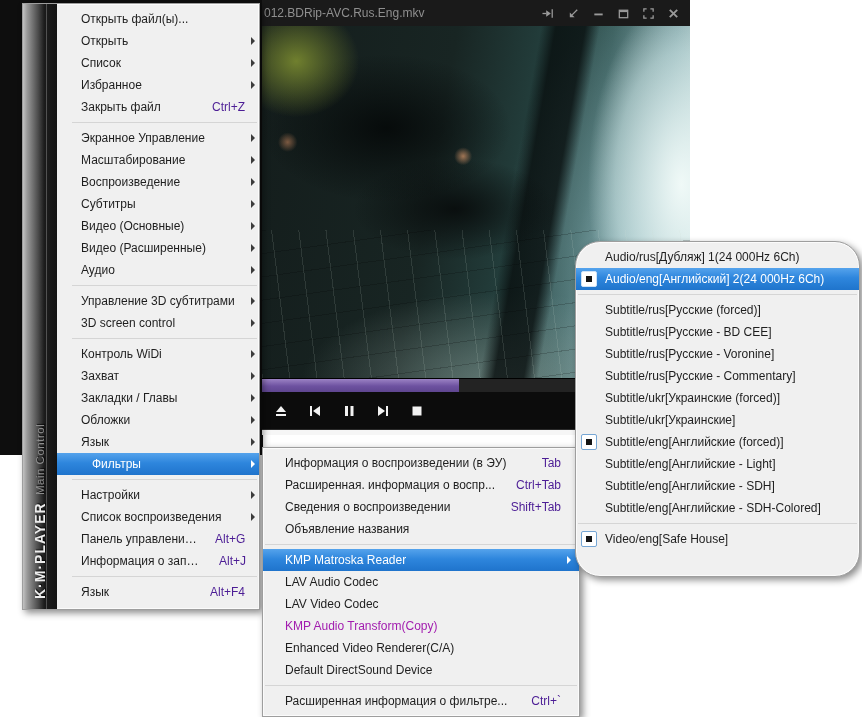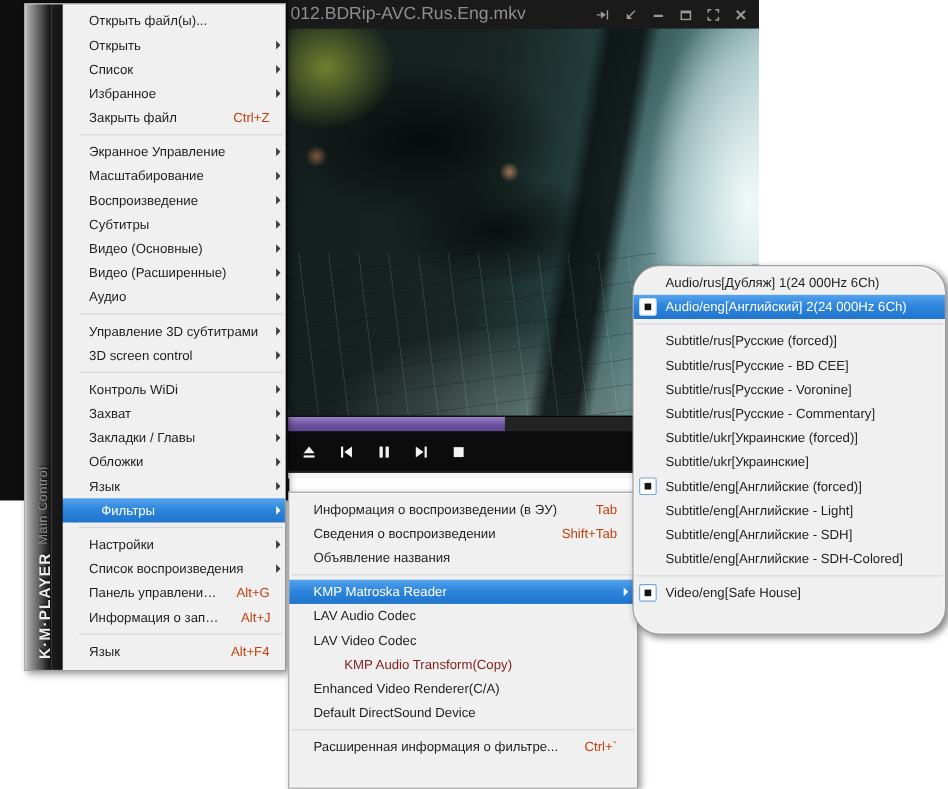--- a/index.html
+++ b/index.html
@@ -4,21 +4,21 @@
 <style>
   html,body{margin:0;padding:0;}
   body{font-family:"Liberation Sans",sans-serif;background:#fff;}
   #stage{position:relative;width:862px;height:717px;overflow:hidden;background:#fff;}
 
   
   .behind{position:absolute;left:0;top:0;width:263px;height:455px;background:#0e0e0e;z-index:0;}
 
   
   .vwin{position:absolute;left:262px;top:0;width:428px;height:434px;z-index:1;background:#111;}
-  .titlebar{height:26px;background:#1a1a1a;display:flex;align-items:center;color:#8f8f8f;font-size:16px;}
+  .titlebar{height:26px;background:#1a1a1a;display:flex;align-items:center;color:#8f8f8f;font-size:12px;}
   .title-text{padding-left:2px;white-space:nowrap;overflow:hidden;}
   .tb-btns{margin-left:auto;display:flex;align-items:center;gap:7px;padding-right:8px;}
   .tb-btn{width:18px;height:16px;display:flex;align-items:center;justify-content:center;cursor:default;}
   .tb-btn svg{width:13px;height:13px;stroke:#9a9a9a;fill:none;stroke-width:1.4;}
   .tb-btn svg .f{fill:#9a9a9a;stroke:none;}
 
   .vframe{position:relative;height:352px;overflow:hidden;background:
     radial-gradient(ellipse 90px 80px at 8% 10%, rgba(122,138,48,.9), rgba(122,138,48,0) 70%),
     radial-gradient(circle 12px at 47% 37%, rgba(168,122,88,.95), rgba(168,122,88,0) 75%),
     radial-gradient(circle 13px at 6% 33%, rgba(150,105,75,.8), rgba(150,105,75,0) 75%),
@@ -39,27 +39,27 @@
   .pc-btn svg{width:14px;height:14px;fill:#f2f2f2;}
   .winfoot{height:5px;background:#f6f6f6;border-top:1px solid #2a2a2a;}
 
   
   .menu{position:absolute;background:#f0f0f0;border:1px solid #9e9e9e;
         box-shadow:inset 0 0 0 1px #fbfbfb, 3px 3px 7px rgba(0,0,0,.45);
         font-size:12px;color:#1e1e1e;}
   .mitems{padding:4px 0;}
   .mi{display:flex;align-items:center;height:22px;padding:0 4px 0 10px;white-space:nowrap;cursor:default;}
   .mi .lbl{overflow:hidden;text-overflow:ellipsis;}
-  .mi .sc{margin-left:auto;padding-left:18px;color:#c2410c;}
+  .mi .sc{margin-left:auto;padding-left:18px;color:#4c1d95;}
   .mi .arr{width:10px;display:flex;justify-content:flex-end;align-items:center;margin-left:auto;}
   .mi.has-sc .arr{margin-left:0;}
   .arr i{display:block;width:0;height:0;border-left:4px solid #3c3c3c;border-top:4px solid transparent;border-bottom:4px solid transparent;}
   .mi.hl{background:linear-gradient(#55a3ec,#2e86dd 45%,#1f74cc);color:#fff;}
   .mi.hl .arr i{border-left-color:#fff;}
-  .mi.dis{color:#7f1d1d;margin-left:28px;}
+  .mi.dis{color:#a21caf;}
   .sep{height:1px;background:#d5d5d5;margin:4px 2px;}
 
   
   #main-menu{left:22px;top:3px;width:236px;height:605px;z-index:3;}
   #main-menu .mitems{margin-left:48px;}
   #main-menu .mi.hl{margin-left:-15px;padding-left:36px;}
   #main-menu .sep{margin-left:1px;}
   .brand-strip{position:absolute;left:0;top:0;bottom:0;width:34px;
     background:linear-gradient(90deg,#c2c2c2 0,#9a9a9a 12%,#4a4a4a 45%,#1d1d1d 62%,#181818 68%,#555 69%,#1b1b1b 71%,#141414 100%);}
   .vtext{position:absolute;left:0;top:0;width:34px;height:100%;writing-mode:vertical-rl;transform:rotate(180deg);
@@ -329,20 +329,25 @@
   </div>
 
   <div class="menu" id="filters-menu">
     <div class="mitems" id="filters-items">
         <div class="mi has-sc">
           <span class="lbl">Информация о воспроизведении (в ЭУ)</span>
           <span class="sc">Tab</span>
           <span class="arr"></span>
         </div>
         <div class="mi has-sc">
+          <span class="lbl">Расширенная. информация о воспр...</span>
+          <span class="sc">Ctrl+Tab</span>
+          <span class="arr"></span>
+        </div>
+        <div class="mi has-sc">
           <span class="lbl">Сведения о воспроизведении</span>
           <span class="sc">Shift+Tab</span>
           <span class="arr"></span>
         </div>
         <div class="mi">
           <span class="lbl">Объявление названия</span>
           <span class="arr"></span>
         </div>
         <div class="sep"></div>
         <div class="mi hl">

